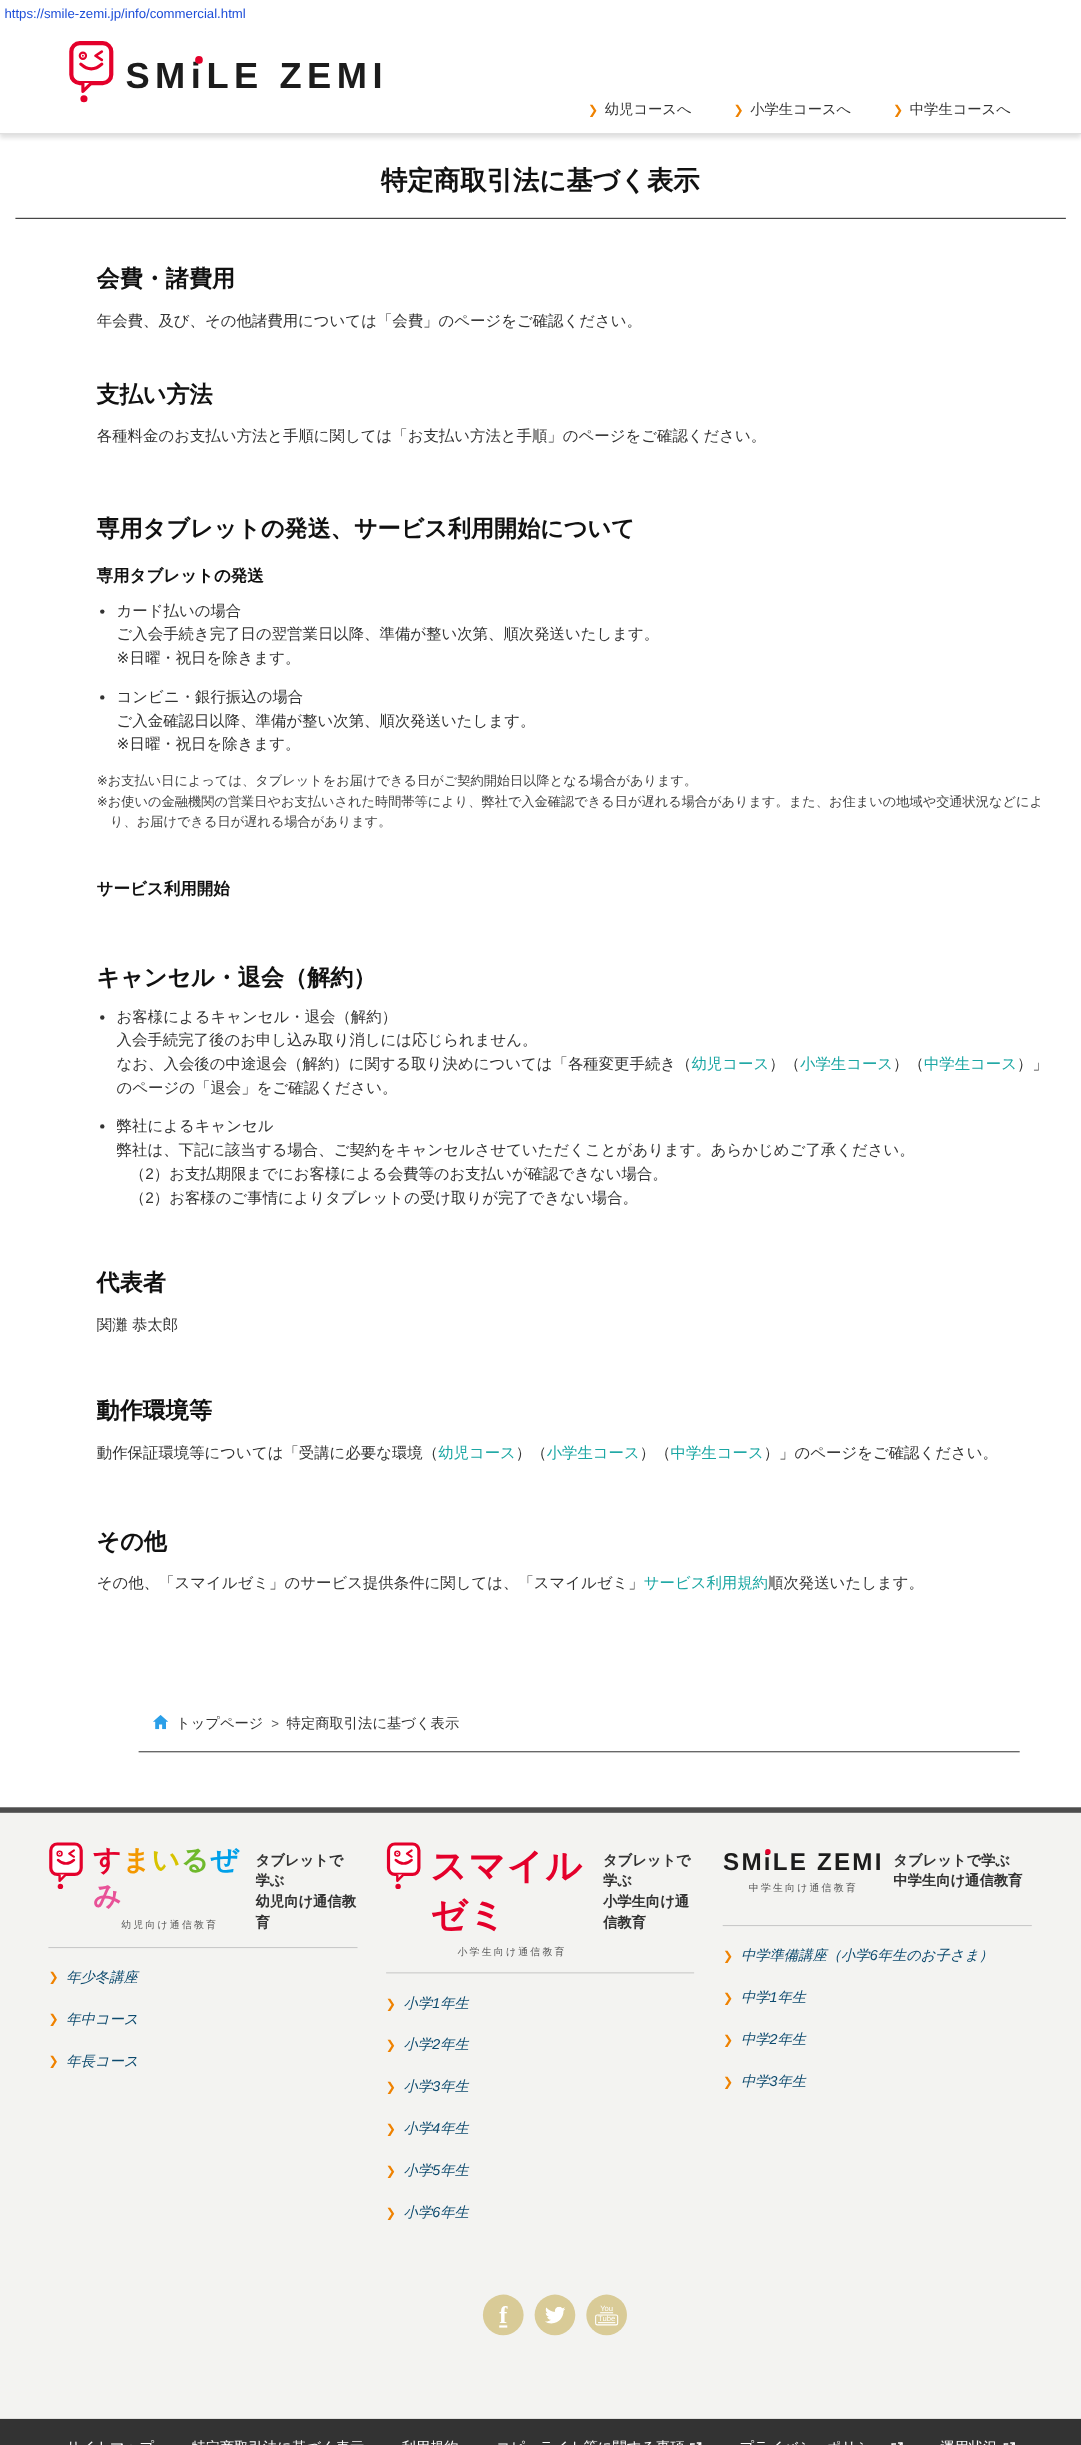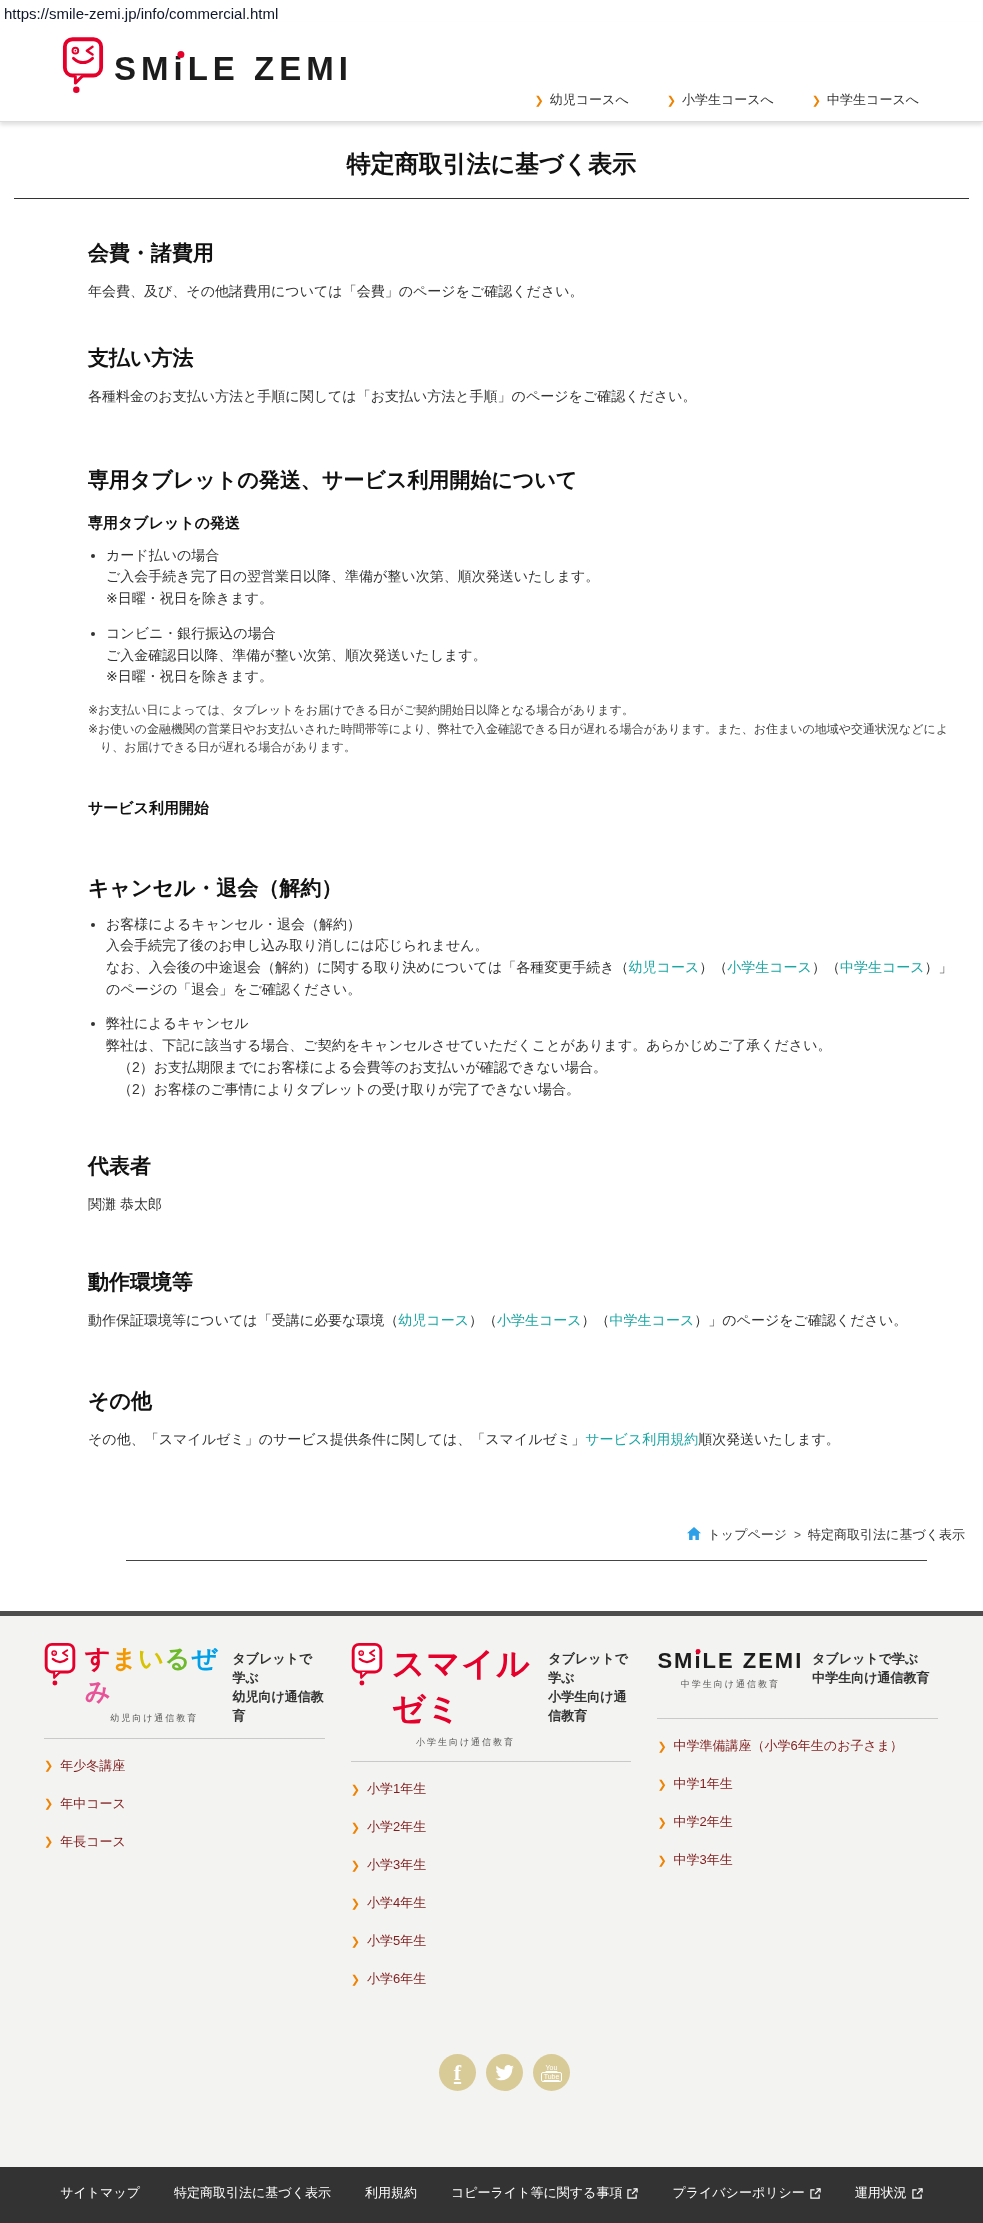--- a/index.html
+++ b/index.html
@@ -4,21 +4,21 @@
 <style>
   * { box-sizing: border-box; }
   html,body { margin:0; padding:0; }
   body {
     width: 983px; background:#fff; color:#333;
     font-family: "Liberation Sans", "DejaVu Sans", sans-serif;
   }
   .page { width:983px; position:relative; }
 
   
-  .url-line { font-size:15px; color:#0f172a; padding:5px 0 0 4px; height:22px; }
+  .url-line { font-size:12px; color:#1d4ed8; padding:5px 0 0 4px; height:22px; }
   .site-header { position:relative; height:100px; border-bottom:1px solid #ddd;
                  box-shadow:0 3px 4px rgba(0,0,0,.12); }
   .brand { position:absolute; left:62px; top:14px; display:flex; align-items:flex-start; gap:10px; }
   .brand-text { font-size:33px; letter-spacing:5px; color:#1c1c1c; font-weight:600; margin-top:14px; }
   .ired { position:relative; display:inline-block; }
   .ired::before { content:""; position:absolute; left:50%; transform:translateX(-50%);
                   top:.02em; width:.22em; height:.22em; border-radius:50%; background:#e4002b; }
   .hdr-nav { position:absolute; right:64px; bottom:12px; display:flex; gap:38px; }
   .hdr-nav a { display:flex; align-items:center; gap:6px; font-size:13px; color:#333; text-decoration:none; }
   .arr { color:#ef8200; font-size:11px; font-weight:bold; }
@@ -35,40 +35,40 @@
   .mt40{margin-top:40px}.mt42{margin-top:42px}.mt52{margin-top:52px}
   .mt56{margin-top:56px}.mt58{margin-top:58px}
   ul.blist { margin:12px 0 0; padding-left:18px; }
   ul.blist li { font-size:14px; line-height:1.55; margin-bottom:13px; }
   .numline { margin-left:12px; }
   .notes { margin-top:10px; }
   .note { font-size:12px; color:#444; line-height:1.55; padding-left:1em; text-indent:-1em; }
   a.tlink { color:#1aa6a3; text-decoration:none; }
 
   
-  .crumbs { margin-top:76px; padding-left:51px; display:flex; align-items:center; gap:7px; font-size:13px;justify-content:flex-end; }
+  .crumbs { margin-top:108px; padding-left:51px; display:flex; align-items:center; gap:7px; font-size:13px; }
   .crumbs a { color:#333; text-decoration:none; }
   .crumb-sep { color:#555; font-size:12px; }
   .crumb-rule { margin:16px 38px 0; border-bottom:1px solid #444; }
 
   
   .footer { margin-top:50px; background:#f3f3f1; border-top:5px solid #4d4d4d; padding:26px 18px 0 44px; }
   .fcols { display:flex; }
   .fcol { width:33.3%; padding-right:26px; }
   .flogo-row { display:flex; align-items:flex-start; gap:9px; min-height:64px; }
   .flogo-stack { display:flex; flex-direction:column; align-items:center; }
   .logo-kana1 { font-size:25px; font-weight:bold; letter-spacing:1px;font-family:Liberation Serif, serif; }
   .logo-kana2 { font-size:33px; font-weight:bold; color:#e4002b; letter-spacing:1px; }
   .logo-en { font-size:22px; letter-spacing:2px; color:#1c1c1c; font-weight:600; margin-top:6px; }
   .logo-sub { font-size:9px; color:#555; letter-spacing:2px; margin-top:4px; }
   .tagline { font-size:13px; font-weight:bold; line-height:1.45; margin-top:8px; }
   .fdivider { border-bottom:1px solid #c9c9c9; margin-top:12px; }
   ul.flinks { list-style:none; margin:18px 0 0; padding:0; }
   ul.flinks li { margin-bottom:20px; display:flex; align-items:center; gap:7px; }
-  ul.flinks a { font-size:13px; color:#7f1d1d; text-decoration:none; }
+  ul.flinks a { font-size:13px; color:#0c4a6e; text-decoration:none;font-style:italic; }
   .social { display:flex; justify-content:center; gap:10px; margin-top:46px; padding-bottom:76px; }
   .soc { width:37px; height:37px; border-radius:50%; background:#d9cb97; display:flex;
          align-items:center; justify-content:center; color:#fff; }
   .fb-f { font-family:"Liberation Serif","DejaVu Serif",serif; font-size:22px; font-weight:bold; color:#fff; }
   .yt { display:flex; flex-direction:column; align-items:center; line-height:1.15; font-size:7px; color:#fff; }
   .yt-box { border:1px solid #fff; border-radius:2px; padding:0 2px; }
 
   
   .bar { background:#333; height:110px; padding-top:17px; }
   .bar-links { display:flex; justify-content:center; gap:34px; }

